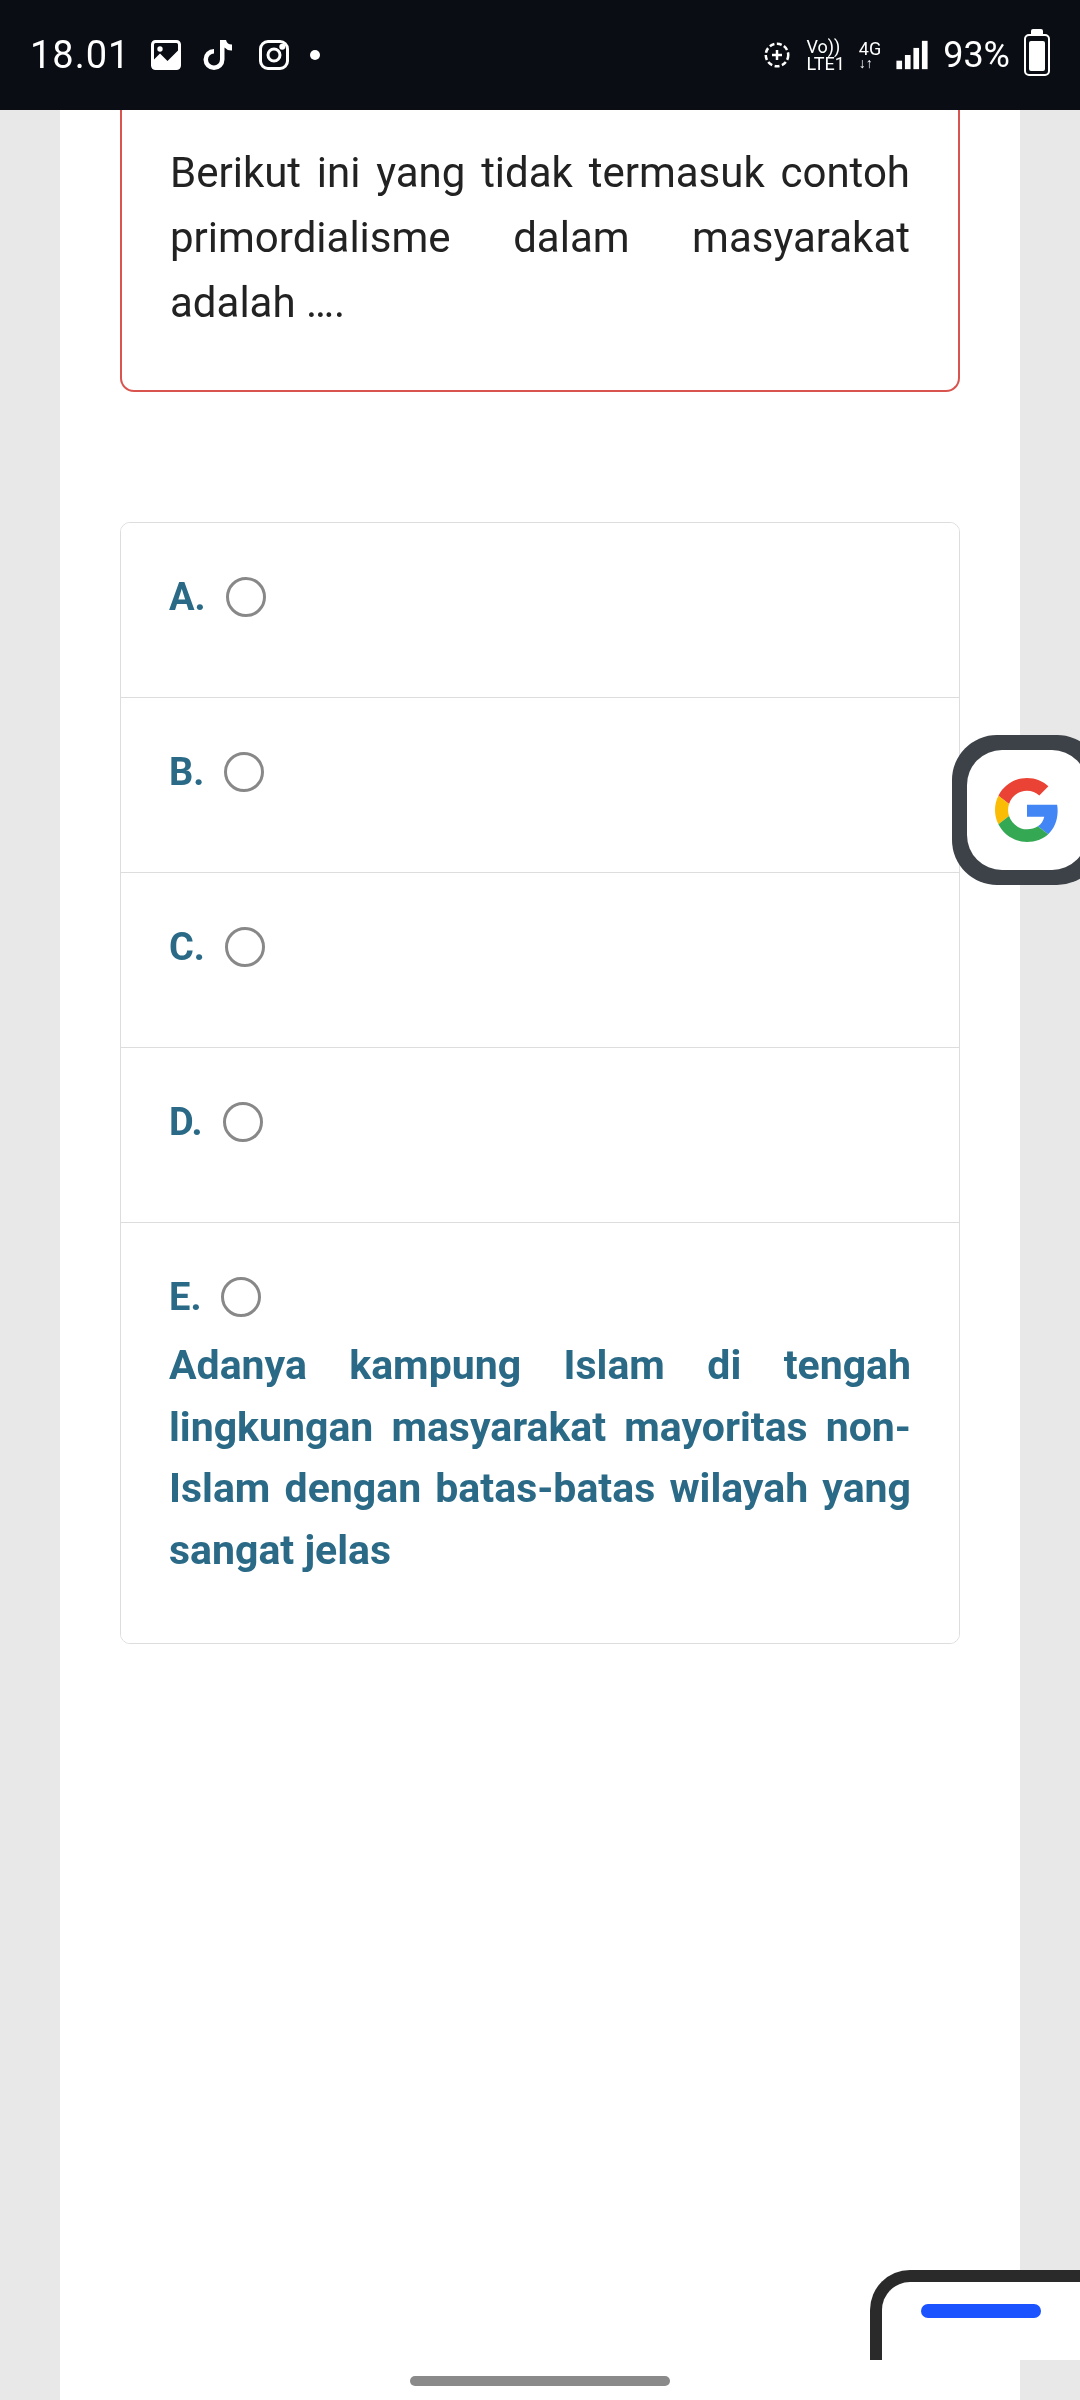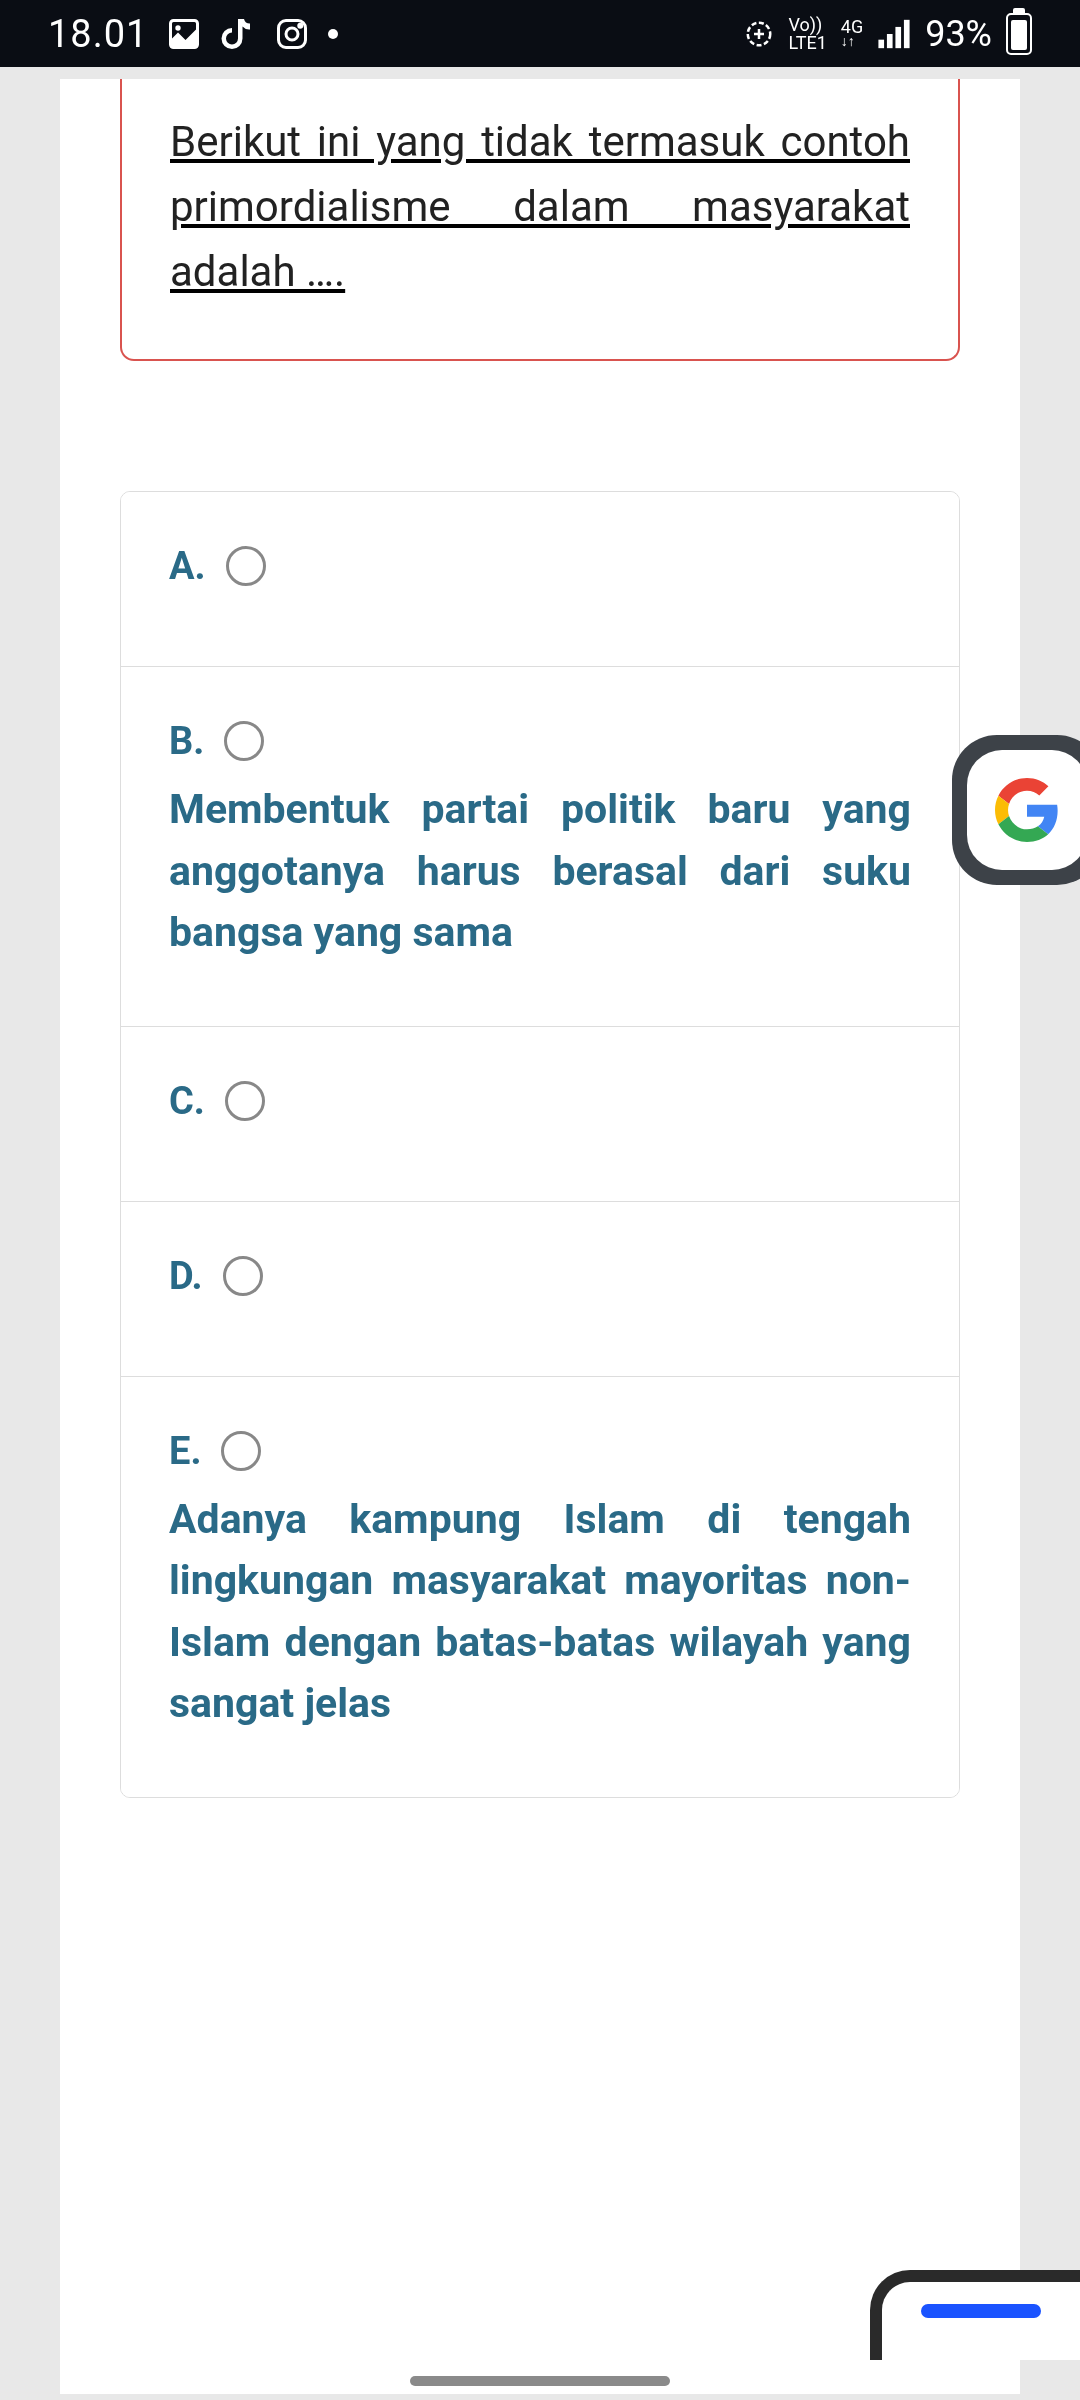--- a/index.html
+++ b/index.html
@@ -5,26 +5,26 @@
     * { margin: 0; padding: 0; box-sizing: border-box; }
     body {
       width: 1080px;
       height: 2400px;
       background: #e8e8e8;
       font-family: -apple-system, BlinkMacSystemFont, "Segoe UI", Roboto, sans-serif;
       position: relative;
       overflow: hidden;
     }
     .status-bar {
-      height: 67px;
+      height: 110px;
       background: #0a0d14;
       display: flex;
       align-items: center;
       justify-content: space-between;
-      padding: 0 48px;
+      padding: 0 30px;
       color: #fff;
     }
     .status-left { display: flex; align-items: center; gap: 18px; }
     .status-right { display: flex; align-items: center; gap: 14px; }
     .clock { font-size: 38px; font-weight: 400; letter-spacing: 1px; }
     .status-icon { display: inline-flex; align-items: center; }
     .dot { width: 10px; height: 10px; border-radius: 50%; background: #fff; }
     .net-text { font-size: 18px; line-height: 0.95; text-align: left; }
     .battery-text { font-size: 36px; font-weight: 400; }
     .battery-icon {
@@ -37,26 +37,25 @@
     }
     .battery-fill { width: 100%; height: 93%; background: #fff; border-radius: 2px; }
     
     .content-wrap {
       background: #fff;
       margin: 0 60px;
       min-height: 2315px;
       position: relative;
     }
     .question-box {
-      margin: 12px 60px;
+      margin: 0 60px;
       border: 2px solid #d9534f;
       border-top: none;
       border-radius: 0 0 14px 14px;
       padding: 30px 48px 55px 48px;
-      text-decoration: underline;
     }
     .question-text {
       font-size: 42px;
       color: #222;
       text-align: justify;
       line-height: 1.55;
     }
     .options {
       margin: 130px 60px 0 60px;
       border: 1px solid #ddd;
@@ -207,21 +206,20 @@
       <div class="option-header">
         <span class="option-letter">A.</span>
         <span class="radio"></span>
       </div>
     </div>
     <div class="option">
       <div class="option-header">
         <span class="option-letter">B.</span>
         <span class="radio"></span>
       </div>
-      <div class="option-text">Membentuk partai politik baru yang anggotanya harus berasal dari suku bangsa yang sama</div>
     </div>
     <div class="option">
       <div class="option-header">
         <span class="option-letter">C.</span>
         <span class="radio"></span>
       </div>
     </div>
     <div class="option">
       <div class="option-header">
         <span class="option-letter">D.</span>

